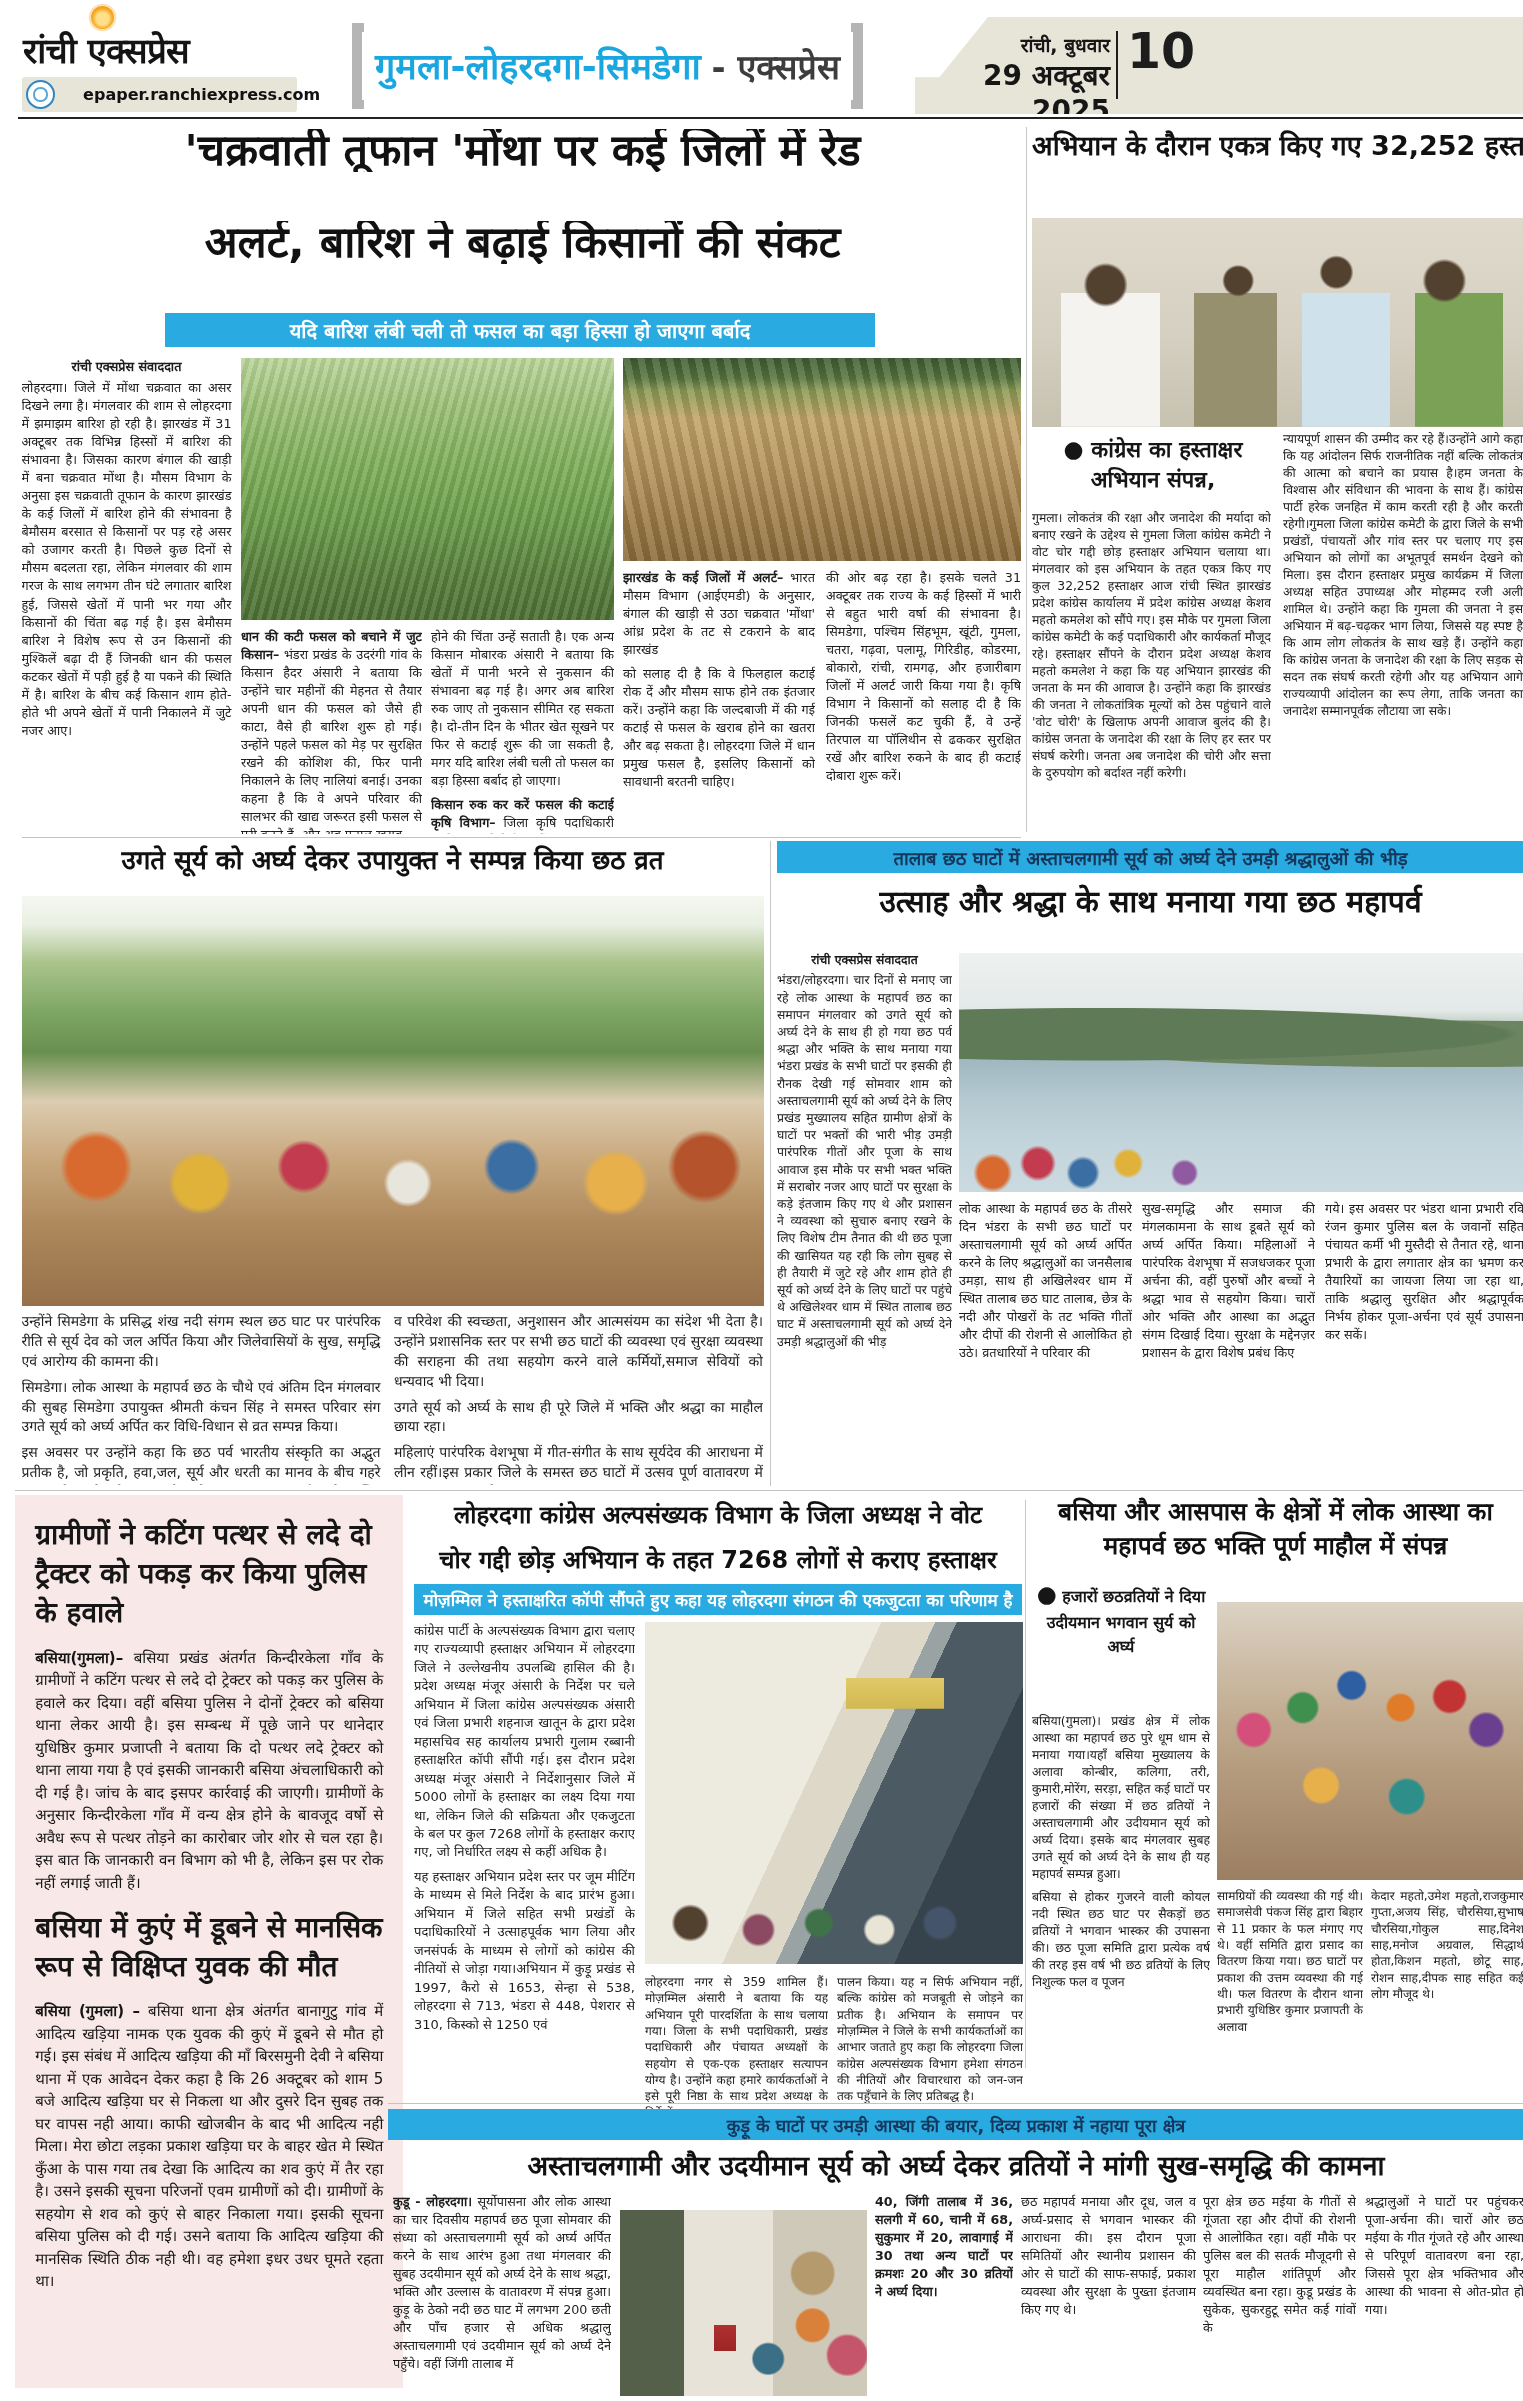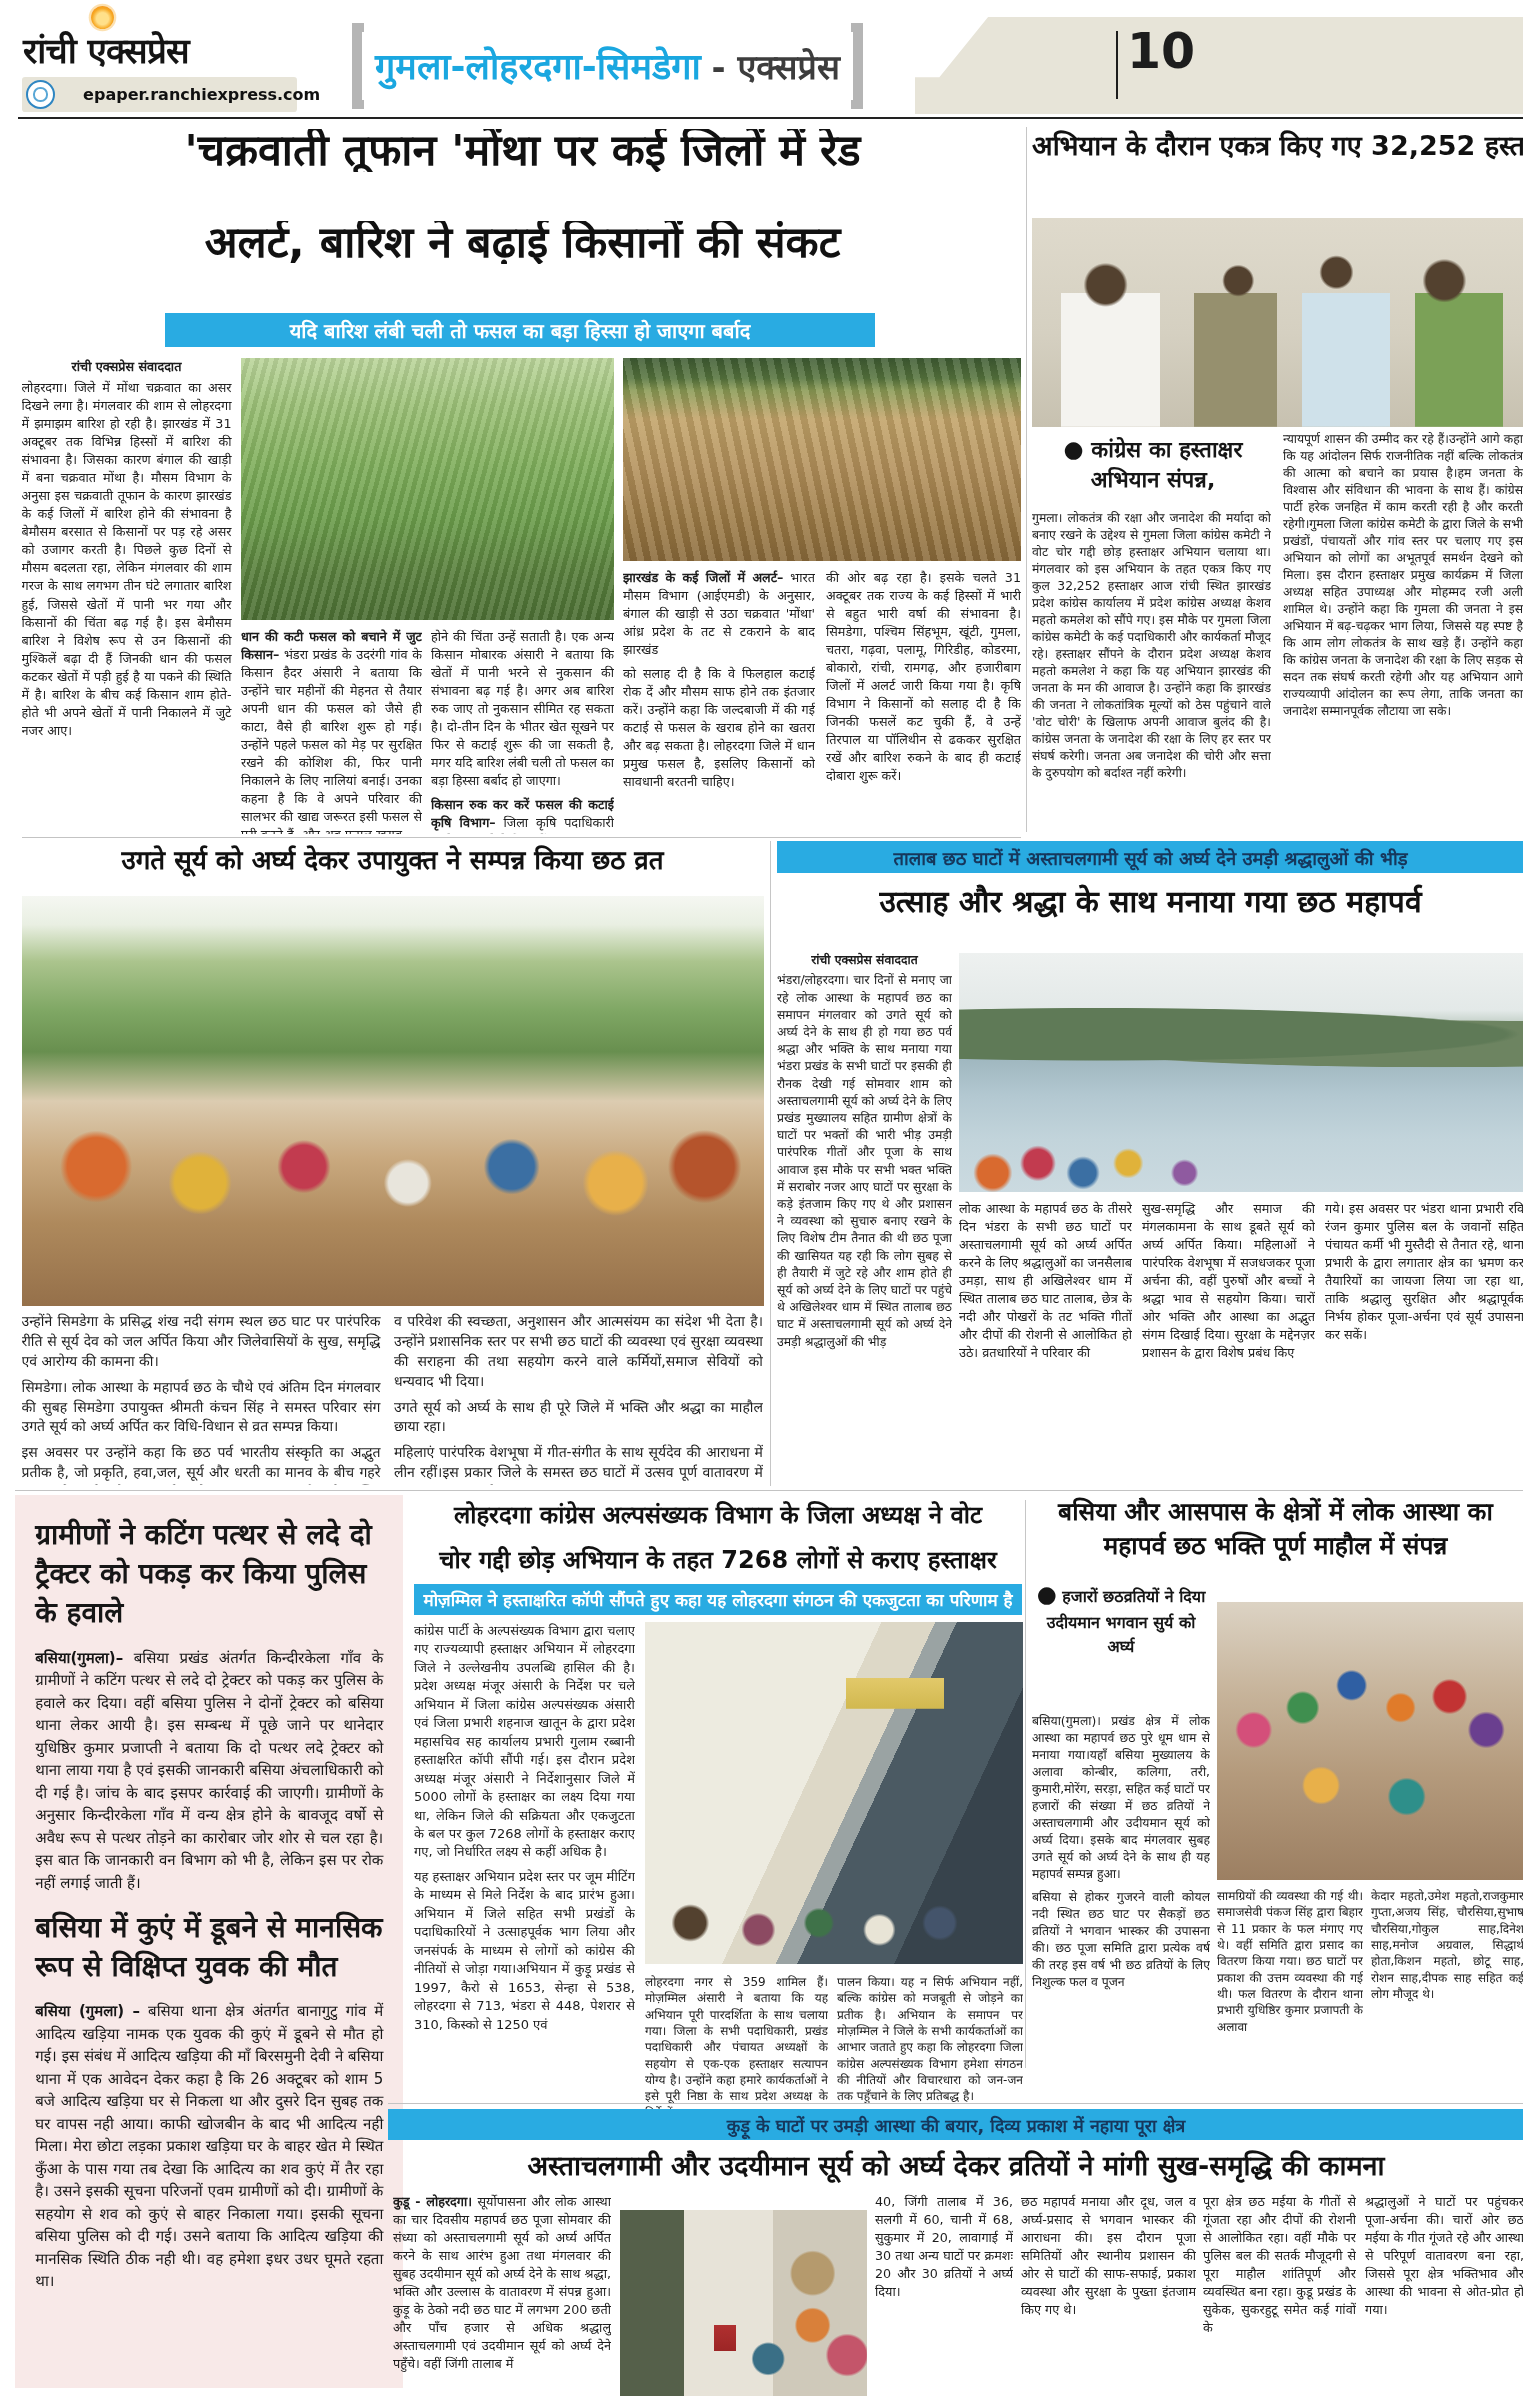--- a/index.html
+++ b/index.html
@@ -146,21 +146,21 @@
   #kudu-h{left:388px;top:2146px;width:1136px;font-size:27px;white-space:nowrap;}
   #kudu-col1{left:393px;top:2193px;width:218px;height:203px;font-size:12.7px;}
   #photo-kudu{left:620px;top:2210px;width:247px;height:186px;
     background:
       linear-gradient(#b03030,#9c2525) 42% 72%/9% 14% no-repeat,
       radial-gradient(circle at 78% 34%, #b59a6d 0 9%, transparent 10%),
       radial-gradient(circle at 78% 62%, #d9803a 0 7%, transparent 8%),
       radial-gradient(circle at 92% 78%, #c4556a 0 7%, transparent 8%),
       radial-gradient(circle at 60% 80%, #3a6f86 0 7%, transparent 8%),
       linear-gradient(90deg,#55604a 0 26%,#e7e3d8 26% 62%,#cfc9ba 62% 100%);}
-  #kudu-col2{left:875px;top:2193px;width:138px;height:203px;font-size:12.7px;}
+  #kudu-col2{left:875px;top:2193px;width:138px;height:203px;font-size:12.7px;font-weight:bold;}
   #kudu-col3{left:1021px;top:2193px;width:175px;height:203px;font-size:12.7px;}
   #kudu-col4{left:1203px;top:2193px;width:153px;height:203px;font-size:12.7px;}
   #kudu-col5{left:1365px;top:2193px;width:159px;height:203px;font-size:12.7px;}
   
   #vr1{left:1026px;top:127px;height:705px;}
   #vr2{left:770px;top:841px;height:645px;}
   #vr3{left:1025px;top:1500px;height:568px;}
   #hr1{left:21.5px;top:837px;width:999px;}
   #hr2{left:15.3px;top:1490px;width:1508px;}
   #hr3{left:388px;top:2103px;width:1136px;}
@@ -176,20 +176,24 @@
     <span class="touch"></span>
     <span class="weburl">epaper.ranchiexpress.com</span>
   </div>
   <div class="banner">
     <span class="bracket l"></span>
     <span class="banner-regions">गुमला-लोहरदगा-सिमडेगा</span>
     <span class="banner-suffix">- एक्सप्रेस</span>
     <span class="bracket r"></span>
   </div>
   <div class="datebox">
+    <div class="daterows">
+      <div class="cityday">रांची, बुधवार</div>
+      <div class="issuedate">29 अक्टूबर 2025</div>
+    </div>
     <div class="pgline"></div>
     <div class="pgnum">10</div>
   </div>
   <div class="rule-black"></div>
 
   <section>
     <div class="hl" id="lead-h1">'चक्रवाती तूफान 'मोंथा पर कई जिलों में रेड</div>
     <div class="hl" id="lead-h2">अलर्ट, बारिश ने बढ़ाई किसानों की संकट</div>
     <div class="strip white" id="lead-strip">यदि बारिश लंबी चली तो फसल का बड़ा हिस्सा हो जाएगा बर्बाद</div>
 

